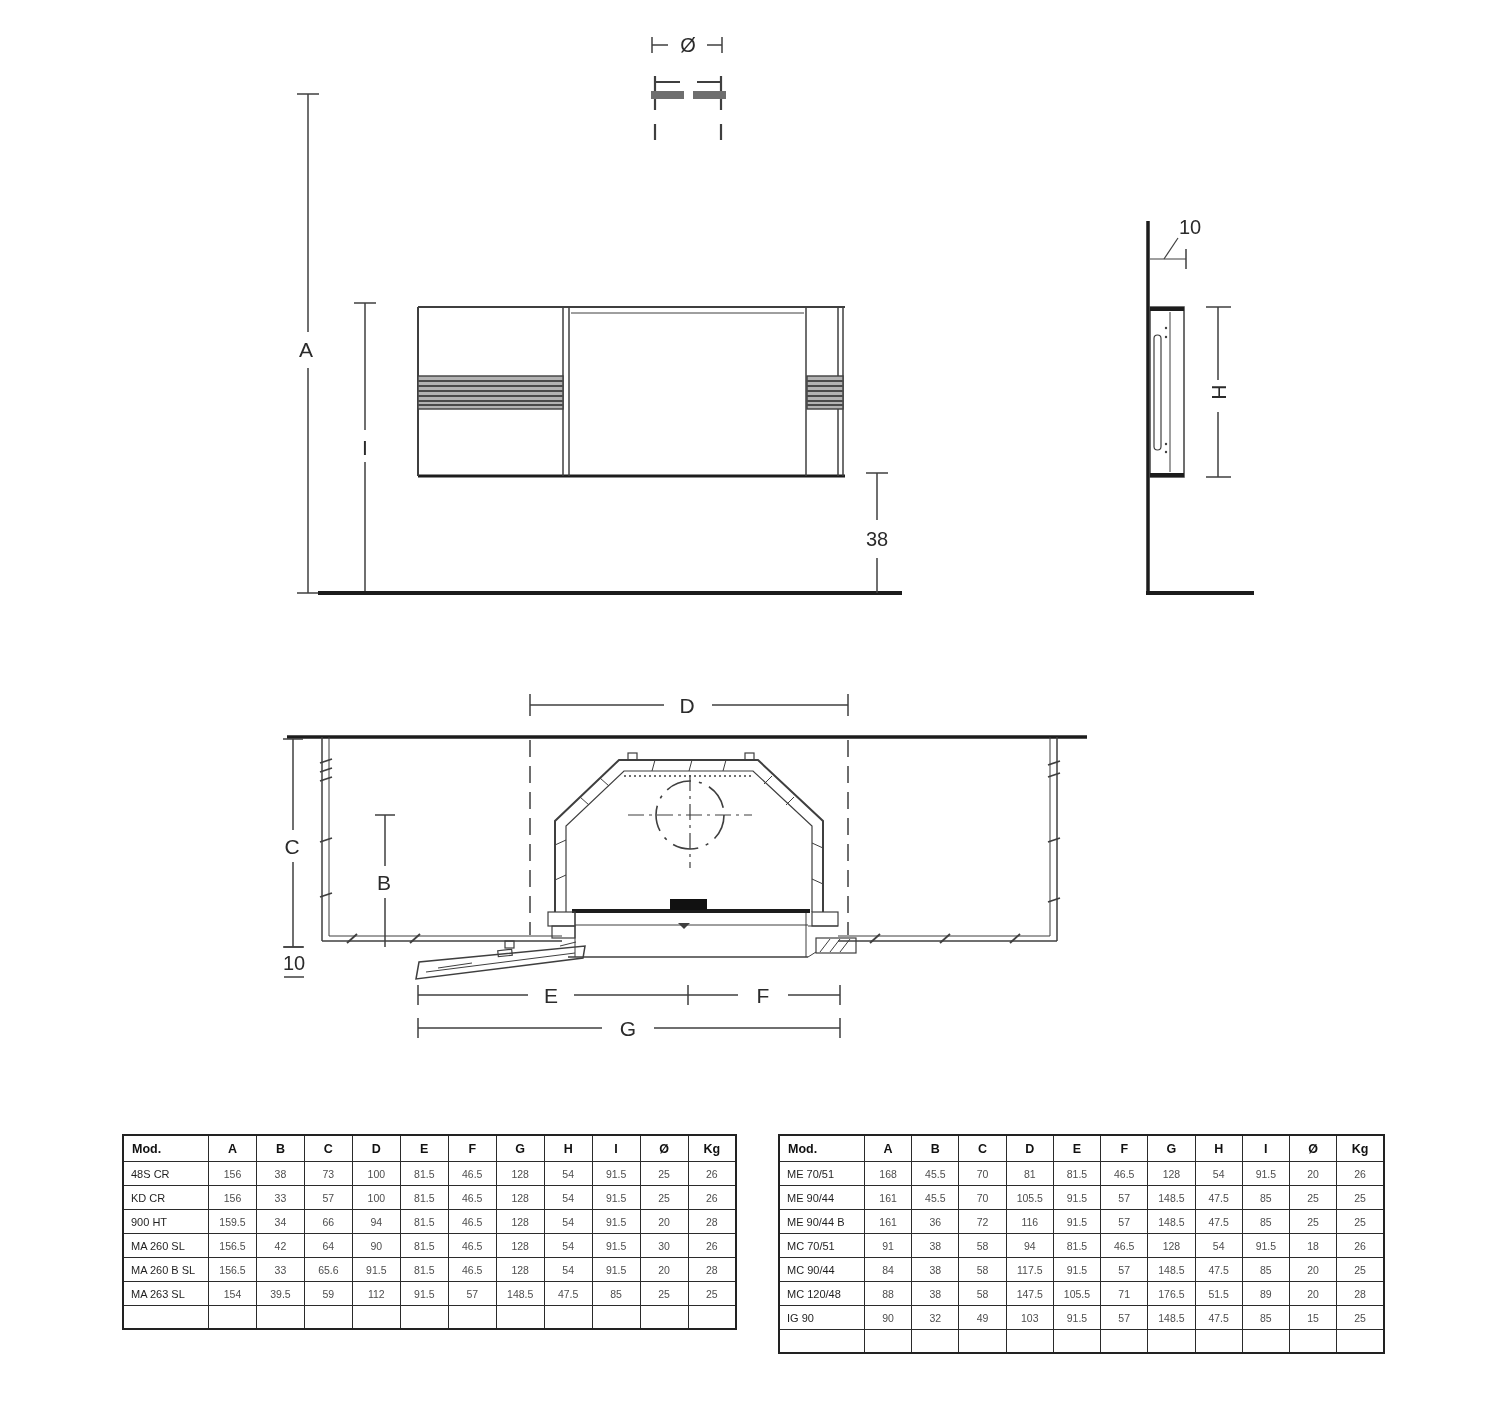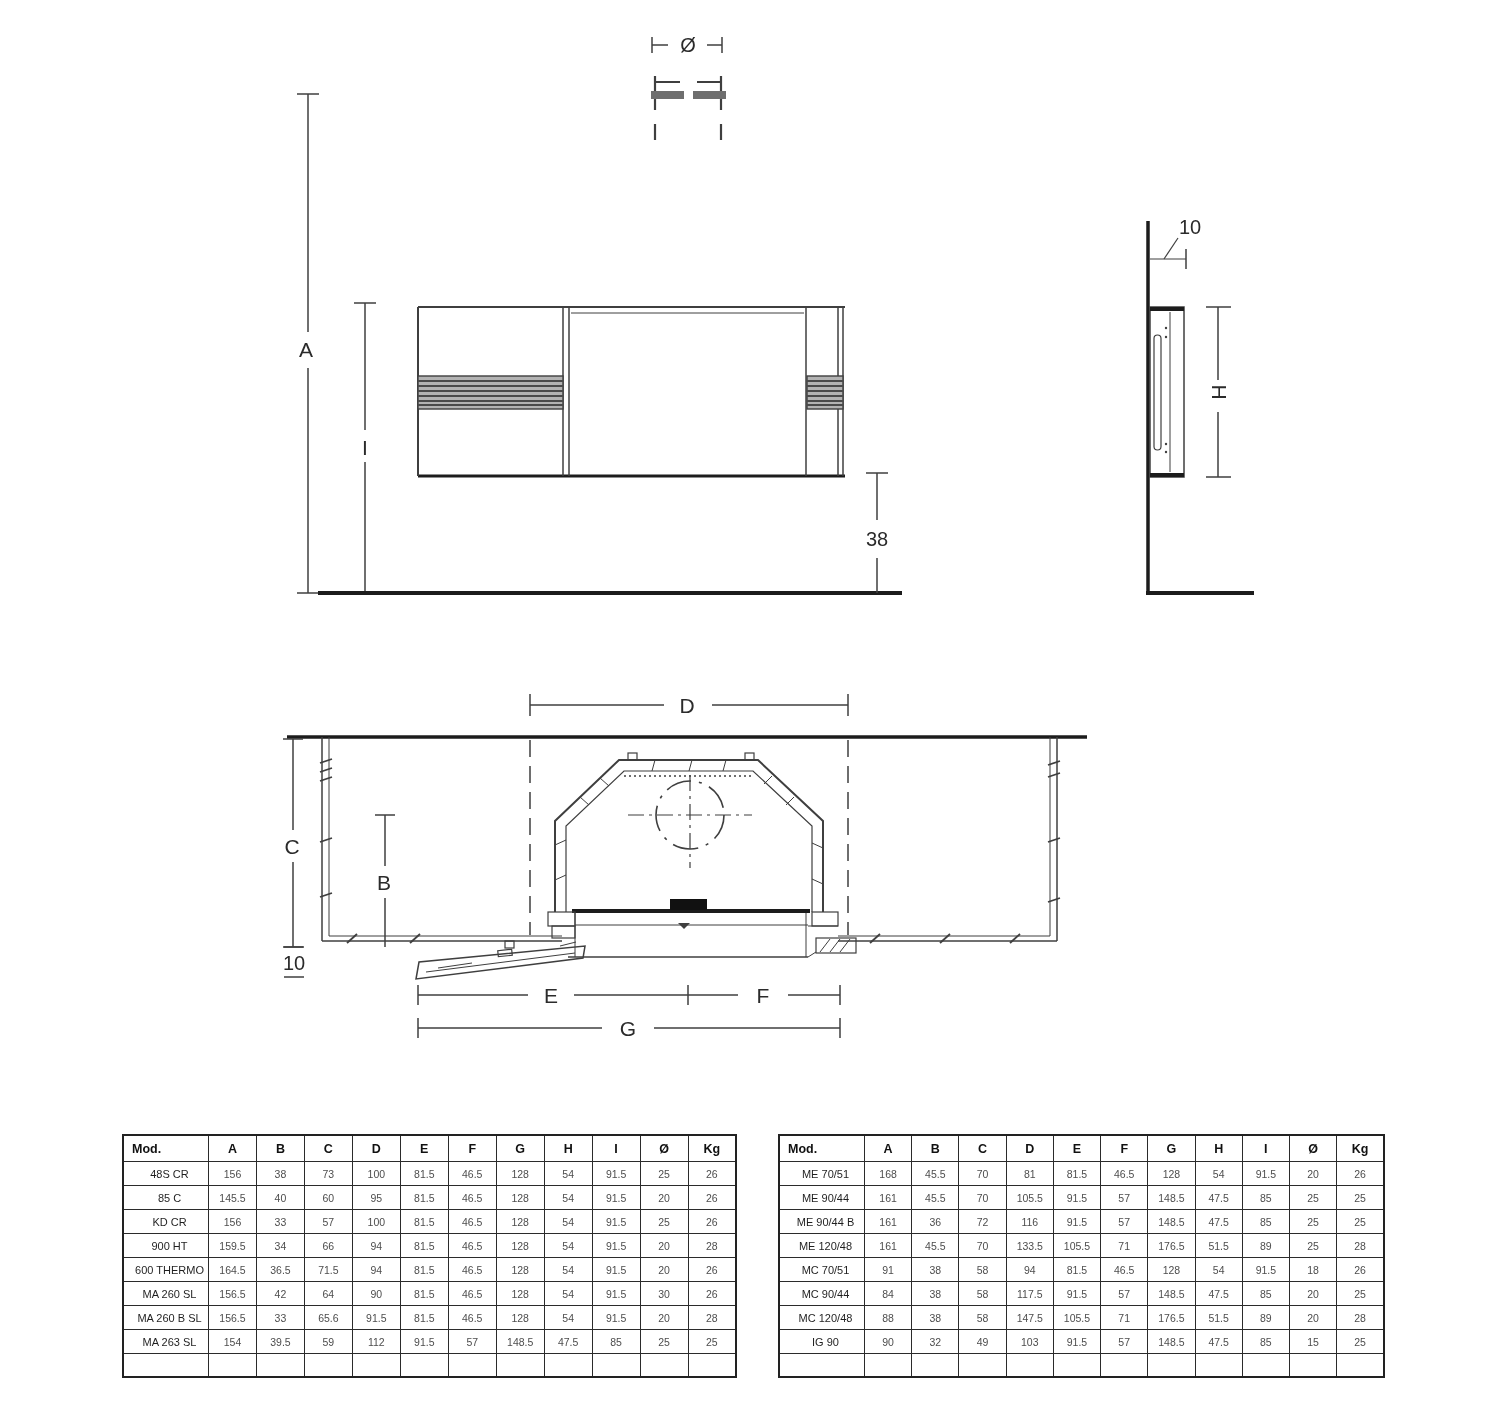--- a/index.html
+++ b/index.html
@@ -22,21 +22,21 @@
     border:1px solid #2b2b2b;padding:0;margin:0;overflow:hidden;white-space:nowrap;
   }
   .dims-table th{
     height:25px;font-size:12.5px;font-weight:bold;color:#111;text-align:center;
   }
   .dims-table th:first-child{width:76px;text-align:left;padding-left:8px;}
   .dims-table td{
     height:23px;font-size:10.5px;color:#4d4d4d;text-align:center;
   }
   .dims-table td.mod{
-    text-align:center;padding-left:7px;color:#1f1f1f;font-size:11px;
+    text-align:left;padding-left:7px;color:#1f1f1f;font-size:11px;
   }
   .dims-table tr.clipped td{height:22px;}
 </style>
 </head>
 <body>
 
 <div id="drawing-area">
 <svg width="1500" height="1130" viewBox="0 0 1500 1130" xmlns="http://www.w3.org/2000/svg">
 
   <g stroke="#3f3f3f" stroke-width="1.5" fill="none">
@@ -320,34 +320,20 @@
         <td class="val">100</td>
         <td class="val">81.5</td>
         <td class="val">46.5</td>
         <td class="val">128</td>
         <td class="val">54</td>
         <td class="val">91.5</td>
         <td class="val">25</td>
         <td class="val">26</td>
       </tr>
       <tr>
-        <td class="mod">85 C</td>
-        <td class="val">145.5</td>
-        <td class="val">40</td>
-        <td class="val">60</td>
-        <td class="val">95</td>
-        <td class="val">81.5</td>
-        <td class="val">46.5</td>
-        <td class="val">128</td>
-        <td class="val">54</td>
-        <td class="val">91.5</td>
-        <td class="val">20</td>
-        <td class="val">26</td>
-      </tr>
-      <tr>
         <td class="mod">KD CR</td>
         <td class="val">156</td>
         <td class="val">33</td>
         <td class="val">57</td>
         <td class="val">100</td>
         <td class="val">81.5</td>
         <td class="val">46.5</td>
         <td class="val">128</td>
         <td class="val">54</td>
         <td class="val">91.5</td>
@@ -360,34 +346,20 @@
         <td class="val">34</td>
         <td class="val">66</td>
         <td class="val">94</td>
         <td class="val">81.5</td>
         <td class="val">46.5</td>
         <td class="val">128</td>
         <td class="val">54</td>
         <td class="val">91.5</td>
         <td class="val">20</td>
         <td class="val">28</td>
-      </tr>
-      <tr>
-        <td class="mod">600 THERMO</td>
-        <td class="val">164.5</td>
-        <td class="val">36.5</td>
-        <td class="val">71.5</td>
-        <td class="val">94</td>
-        <td class="val">81.5</td>
-        <td class="val">46.5</td>
-        <td class="val">128</td>
-        <td class="val">54</td>
-        <td class="val">91.5</td>
-        <td class="val">20</td>
-        <td class="val">26</td>
       </tr>
       <tr>
         <td class="mod">MA 260 SL</td>
         <td class="val">156.5</td>
         <td class="val">42</td>
         <td class="val">64</td>
         <td class="val">90</td>
         <td class="val">81.5</td>
         <td class="val">46.5</td>
         <td class="val">128</td>
@@ -494,34 +466,20 @@
         <td class="val">116</td>
         <td class="val">91.5</td>
         <td class="val">57</td>
         <td class="val">148.5</td>
         <td class="val">47.5</td>
         <td class="val">85</td>
         <td class="val">25</td>
         <td class="val">25</td>
       </tr>
       <tr>
-        <td class="mod">ME 120/48</td>
-        <td class="val">161</td>
-        <td class="val">45.5</td>
-        <td class="val">70</td>
-        <td class="val">133.5</td>
-        <td class="val">105.5</td>
-        <td class="val">71</td>
-        <td class="val">176.5</td>
-        <td class="val">51.5</td>
-        <td class="val">89</td>
-        <td class="val">25</td>
-        <td class="val">28</td>
-      </tr>
-      <tr>
         <td class="mod">MC 70/51</td>
         <td class="val">91</td>
         <td class="val">38</td>
         <td class="val">58</td>
         <td class="val">94</td>
         <td class="val">81.5</td>
         <td class="val">46.5</td>
         <td class="val">128</td>
         <td class="val">54</td>
         <td class="val">91.5</td>

